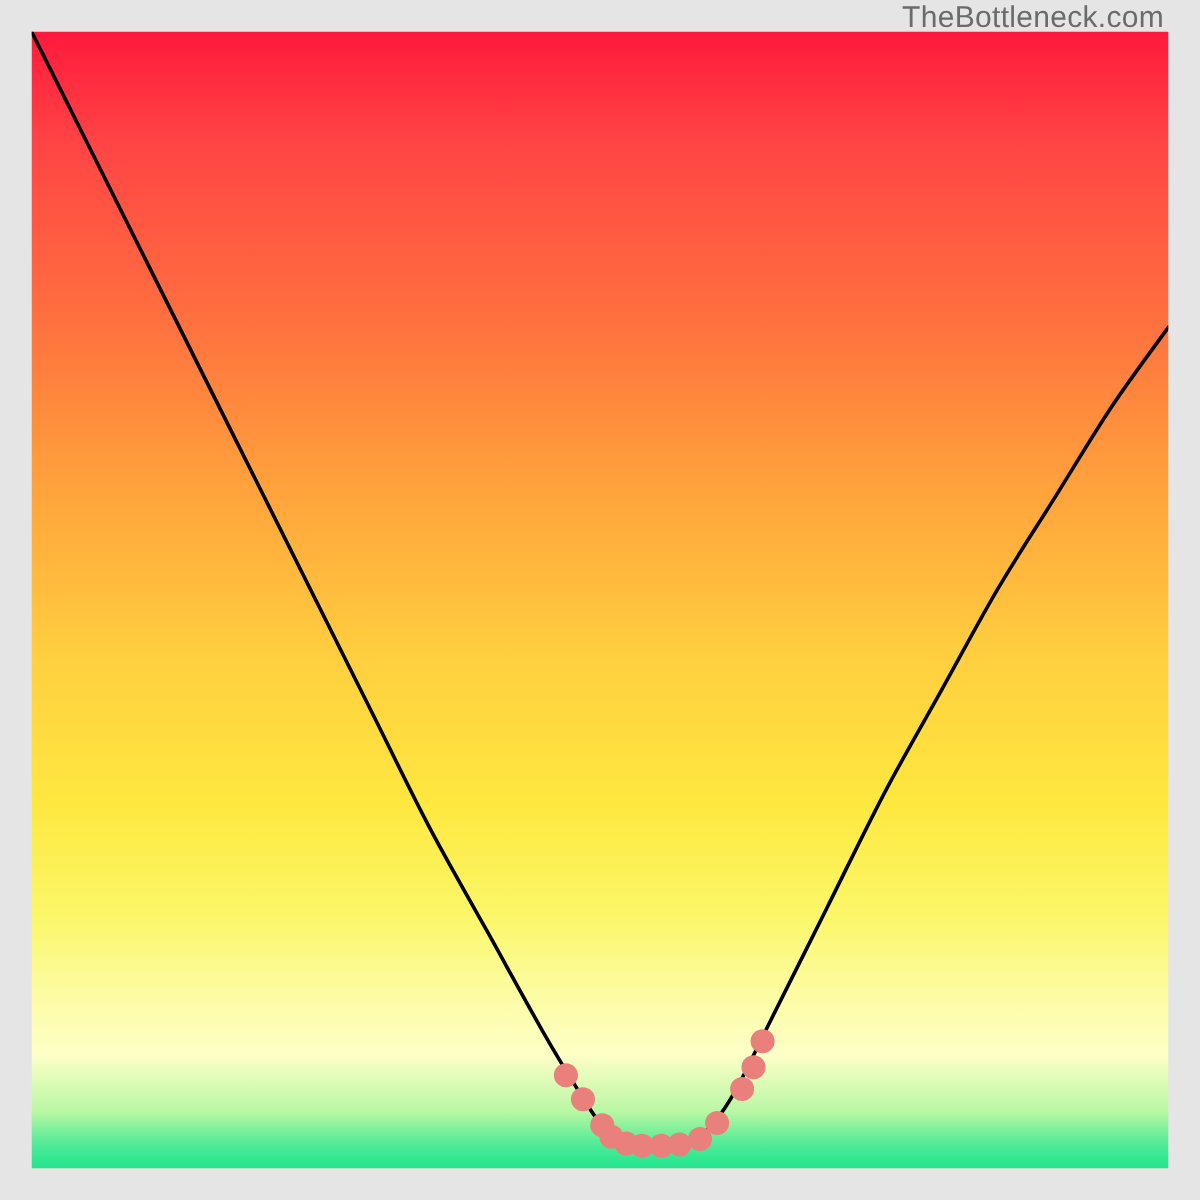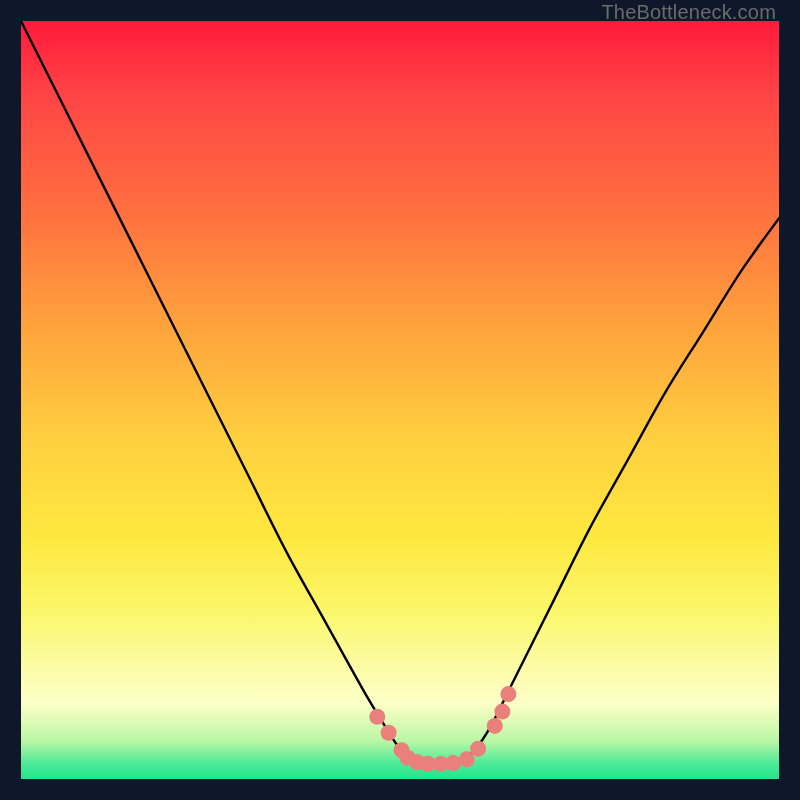--- a/index.html
+++ b/index.html
@@ -9,21 +9,21 @@
     height: 800px;
     overflow: hidden;
     background: #000;
     font-family: Arial, Helvetica, sans-serif;
   }
   .frame {
     position: absolute;
     top: 0; left: 0;
     width: 800px;
     height: 800px;
-    background: #0f172a;
+    background: #e5e5e5;
   }
   .plot {
     position: absolute;
     top: 21px;
     left: 21px;
     width: 758px;
     height: 758px;
     overflow: hidden;
   }
   .gradient-bg {

